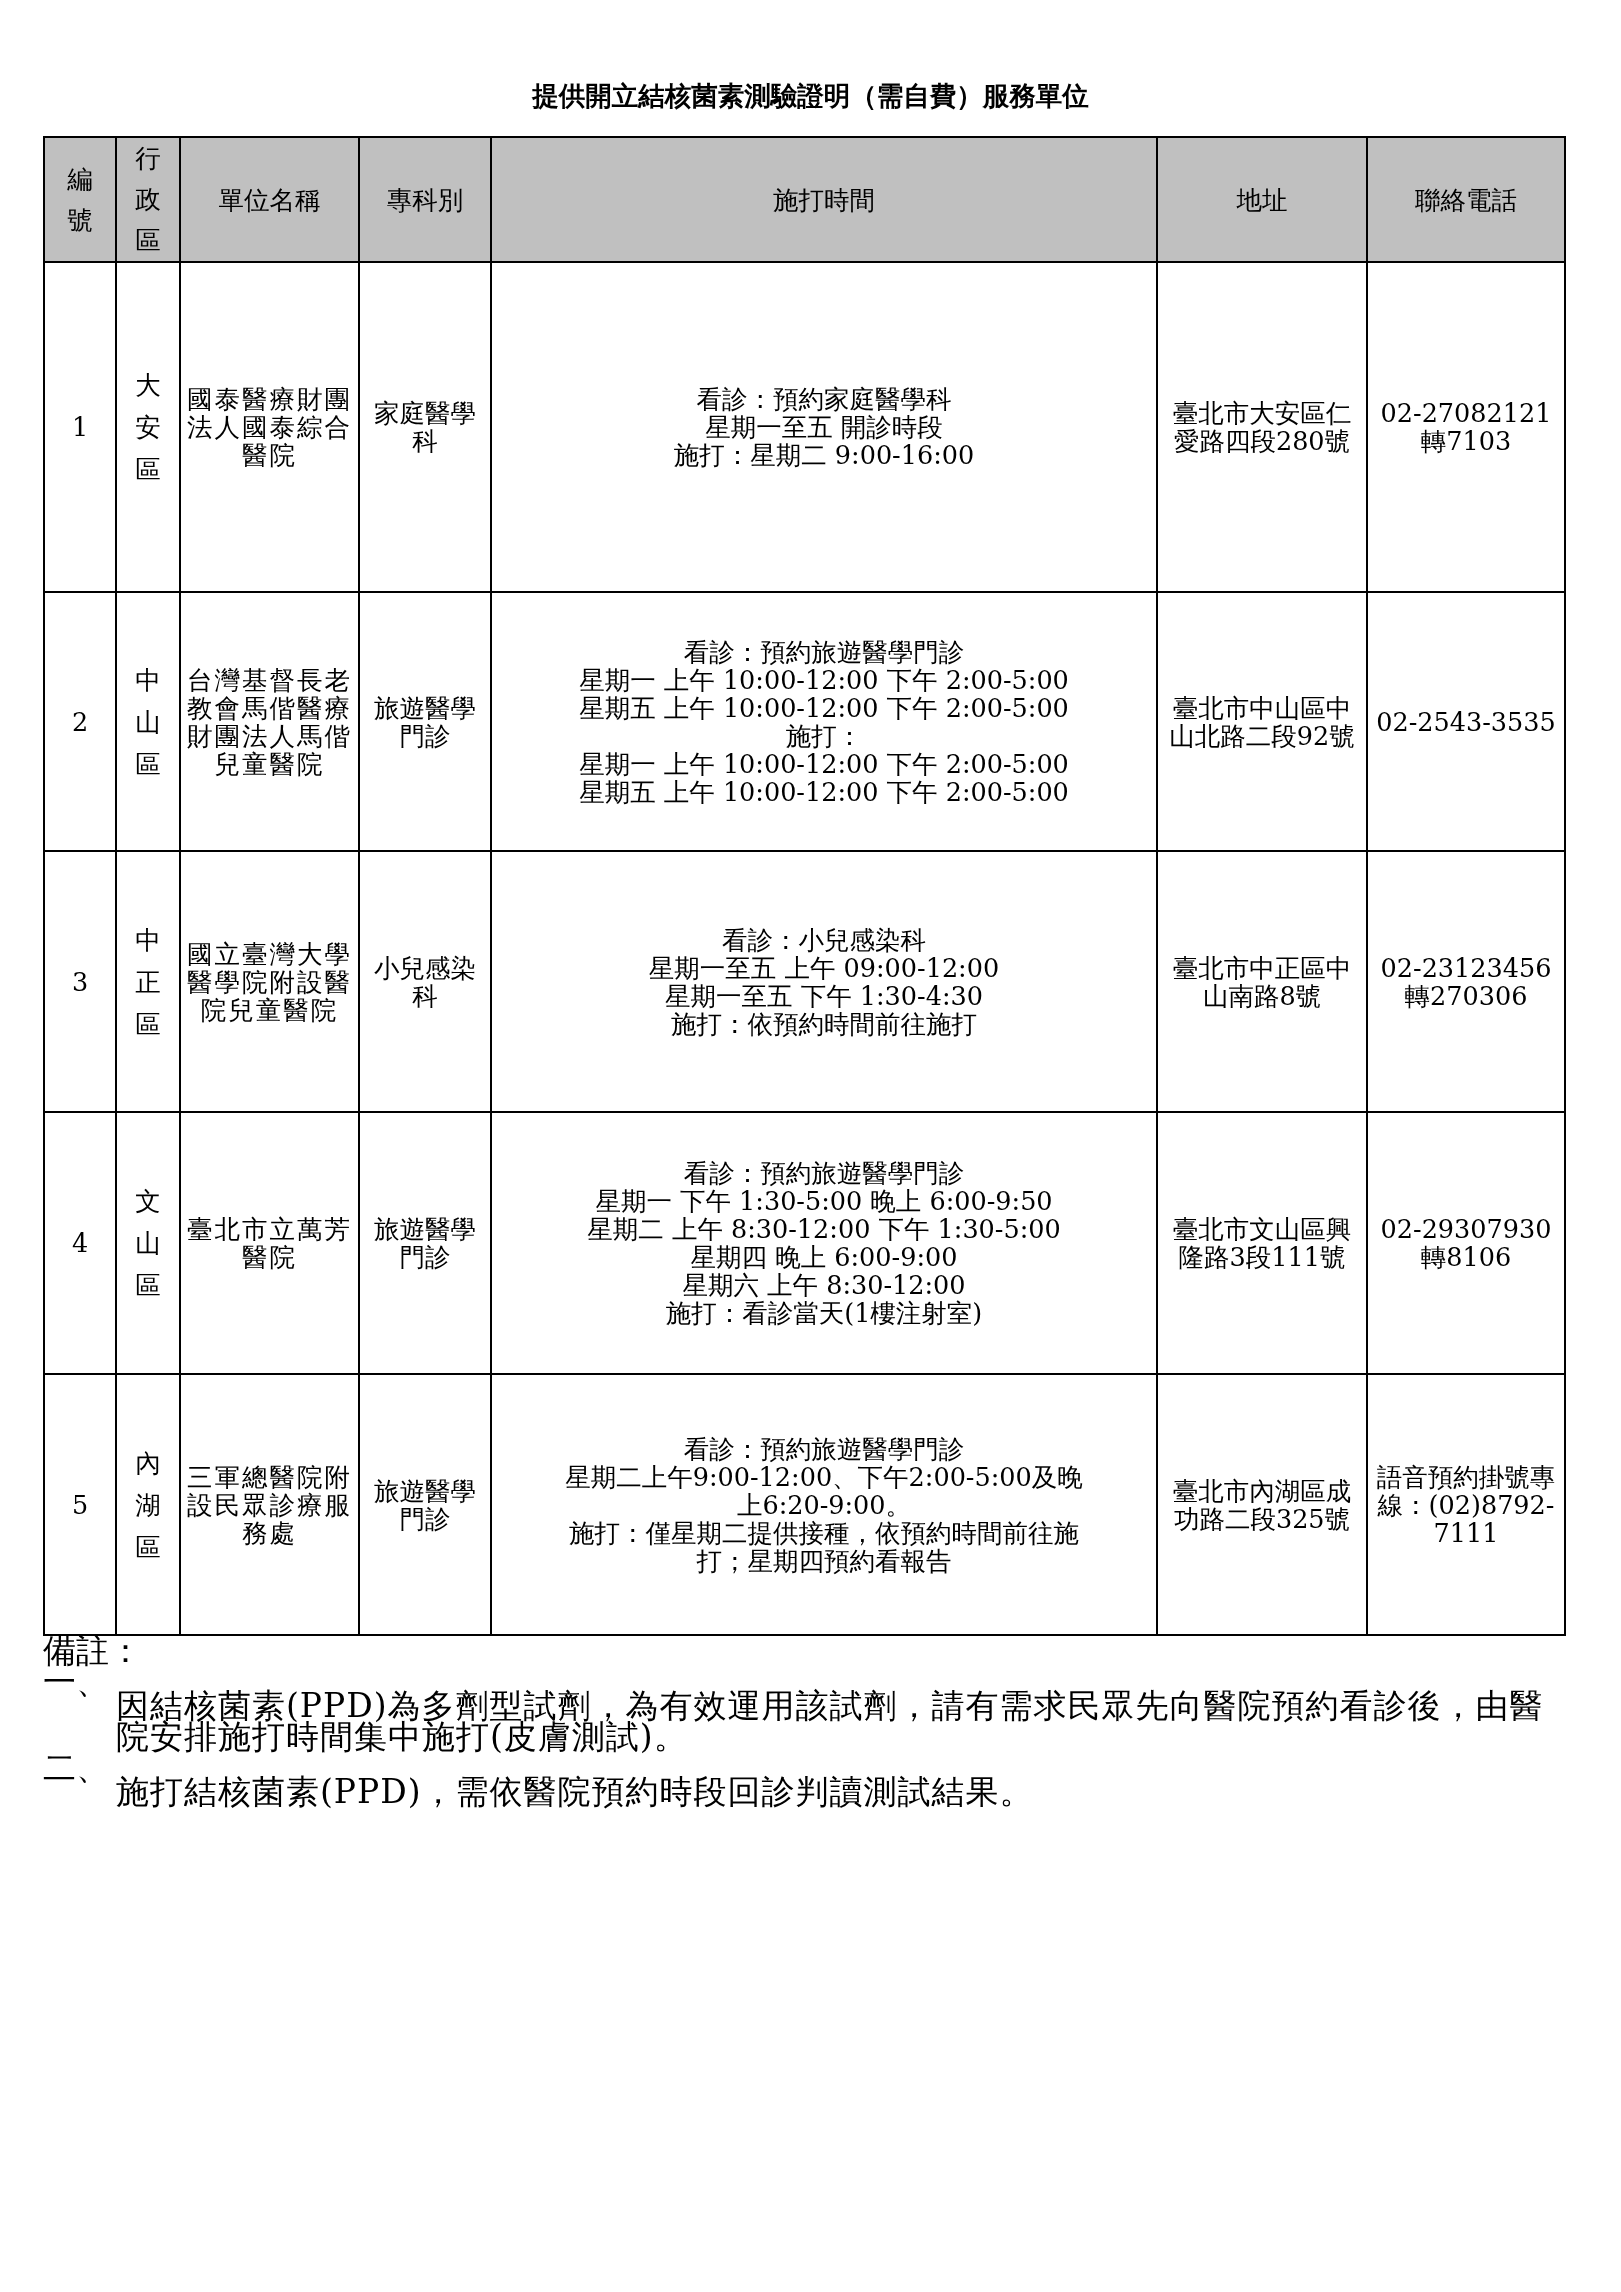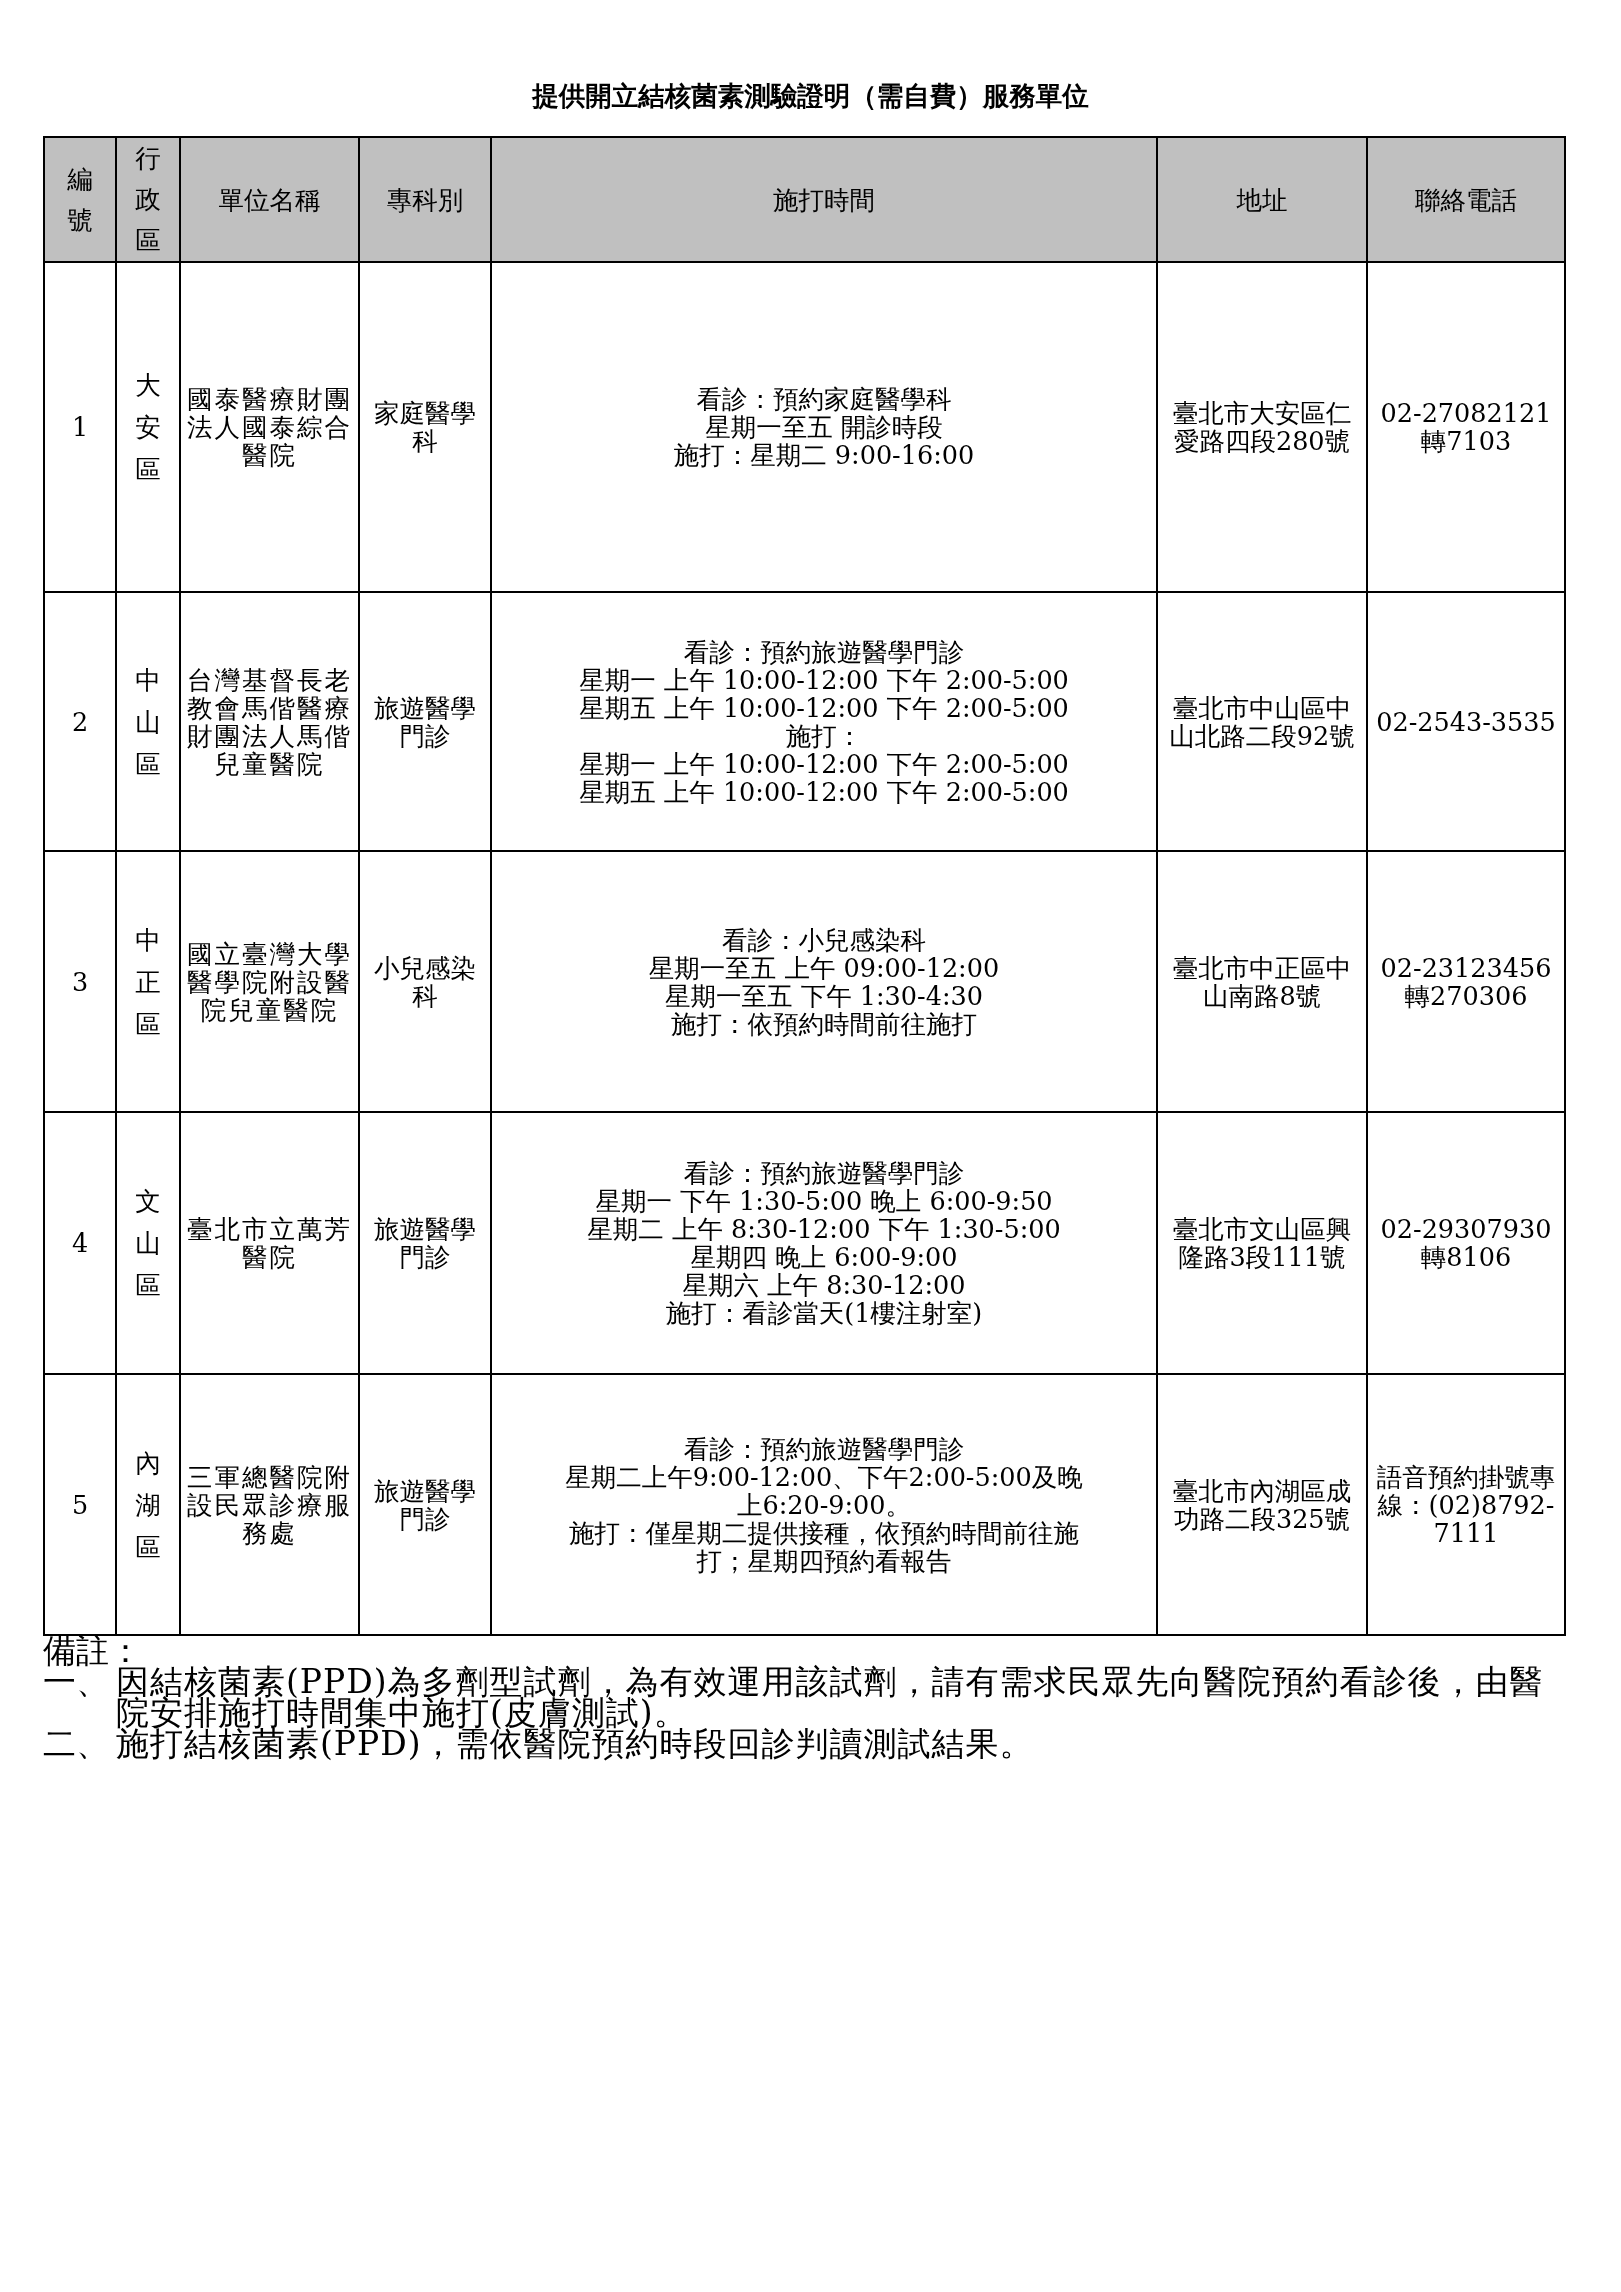--- a/index.html
+++ b/index.html
@@ -31,21 +31,21 @@
   .th-vert { line-height: 41px; }
   td.sched { font-size: 24.5px; line-height: 28px; padding-left: 7.8px; }
   .line { display: block; white-space: pre; }
   .name-cell { padding: 0 7.8px; letter-spacing: 2px; }
   .notes {
     position: absolute; left: 43px; top: 1635px; width: 1529px;
     font-size: 33px; line-height: 31px;
   }
   .notes .note-item { display: flex; }
   .notes .num { flex: 0 0 auto; width: 73px; }
-  .notes .txt { flex: 1 1 auto; letter-spacing: 1px; }
+  .notes .txt { flex: 1 1 auto; letter-spacing: 1px; margin-top: 24px; }
 </style>
 </head>
 <body>
 
 <div class="page-title">提供開立結核菌素測驗證明（需自費）服務單位</div>
 
 <table class="services">
   <colgroup>
     <col style="width:72px">
     <col style="width:64px">

